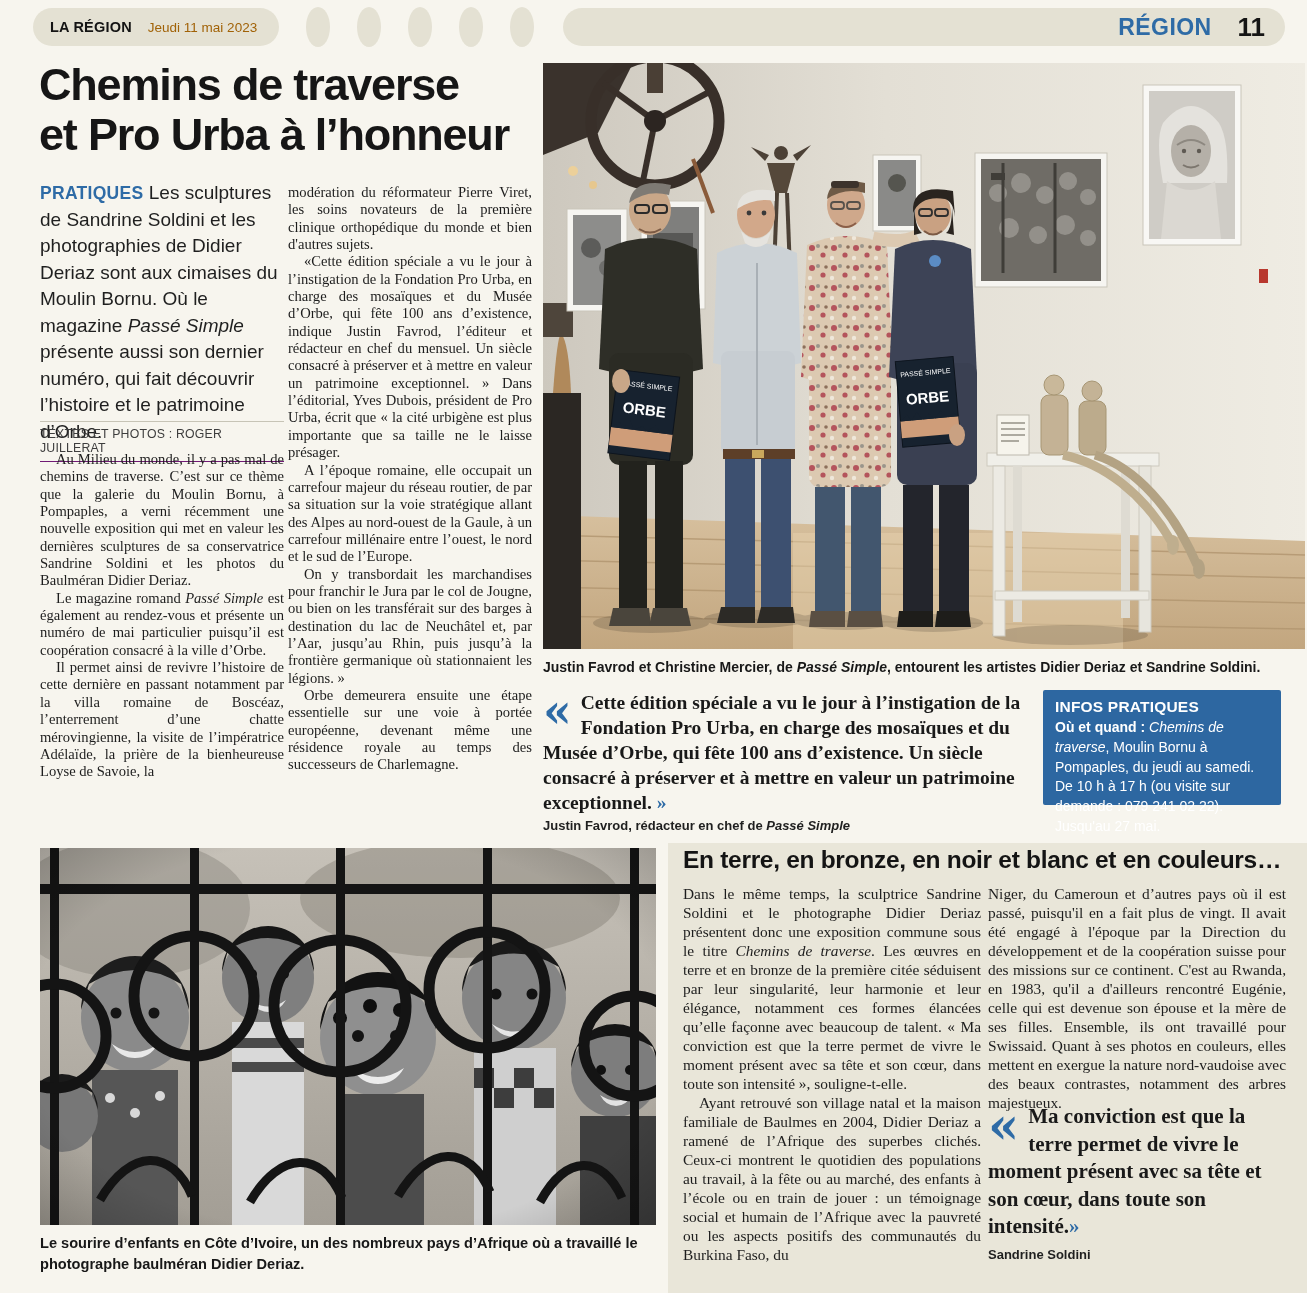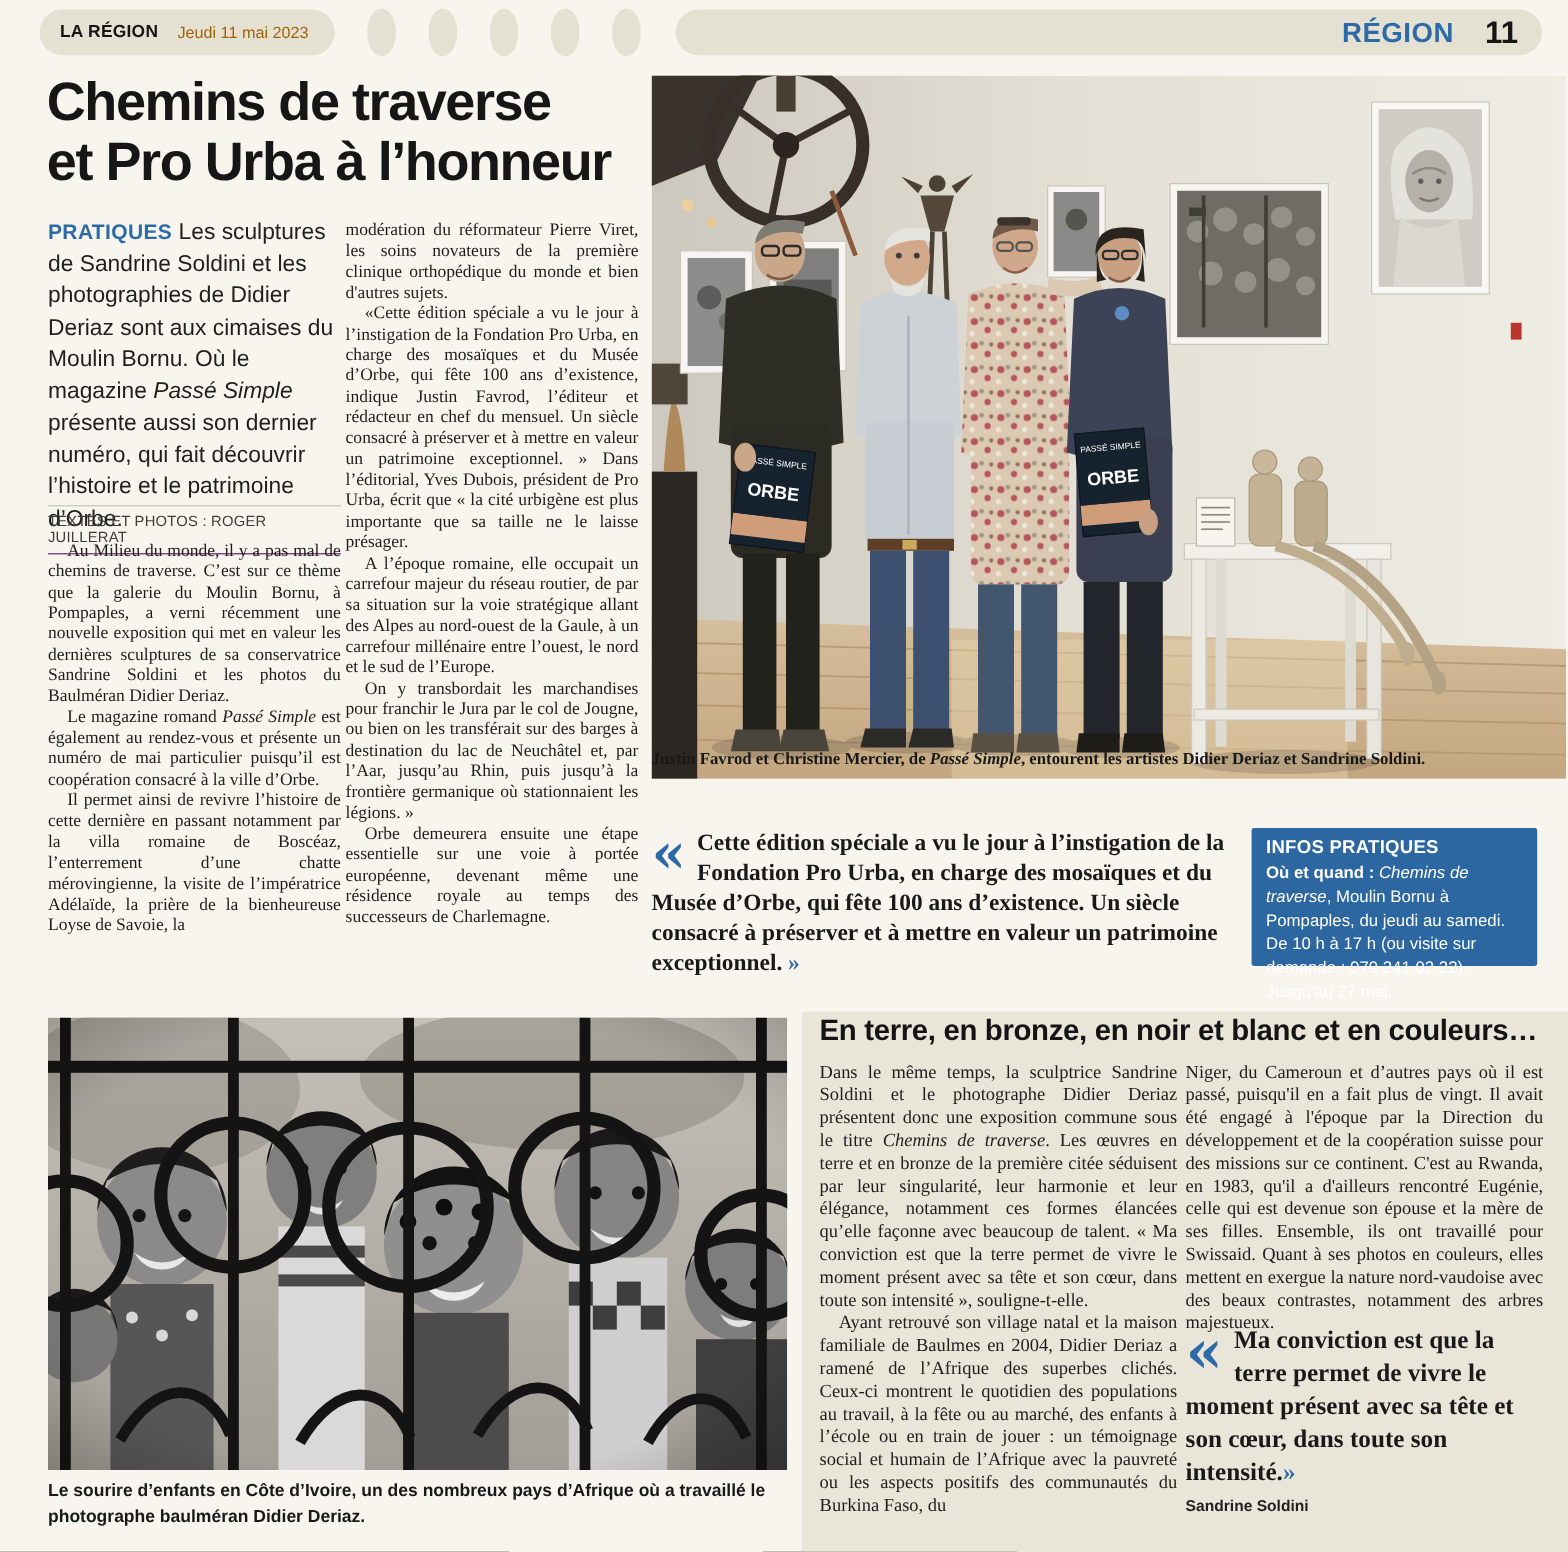--- a/index.html
+++ b/index.html
@@ -39,21 +39,21 @@
   .serifcol p.cont{text-indent:0;}
   .sm{font-size:14.6px;line-height:17.35px;}
   .md{font-size:15.4px;line-height:19px;}
   .col1{left:40px;top:451px;width:244px;}
   .col2{left:288px;top:184px;width:244px;}
   
   .mainphoto{left:543px;top:63px;width:762px;height:586px;}
   .photo2{left:40px;top:848px;width:616px;height:377px;}
   svg{display:block;}
   .caption{font-weight:bold;font-size:14px;line-height:20px;color:#181818;}
-  .cap1{left:543px;top:624px;width:760px;font-family:Liberation Serif, serif;}
+  .cap1{left:543px;top:657px;width:760px;}
   .cap2{left:40px;top:1233px;width:610px;font-size:14.6px;line-height:21px;}
   
   .pullquote{font-family:"Liberation Serif",serif;font-weight:bold;color:#191919;}
   .pq1{left:543px;top:690px;width:478px;font-size:19.5px;line-height:25px;}
   .pq2{left:988px;top:1103px;width:302px;font-size:21px;line-height:27.5px;}
   .qmark{float:left;color:var(--accent);font-size:46px;line-height:38px;margin-right:9px;margin-top:2px;font-family:"DejaVu Serif",serif;}
   .pq2 .qmark{font-size:50px;line-height:42px;}
   .qclose{color:var(--accent);}
   .attrib{font-family:"Liberation Sans",sans-serif;font-weight:bold;font-size:13px;color:#1f1f1f;}
   .attr1{left:543px;top:818px;width:470px;}
@@ -337,20 +337,21 @@
     <p class="cont"><span>modération du réformateur Pierre Viret, les soins novateurs de la première clinique orthopédique du monde et bien d'autres sujets.</span></p>
     <p><span>«Cette édition spéciale a vu le jour à l’instigation de la Fondation Pro Urba, en charge des mosaïques et du Musée d’Orbe, qui fête 100 ans d’existence, indique Justin Favrod, l’éditeur et rédacteur en chef du mensuel. Un siècle consacré à préserver et à mettre en valeur un patrimoine exceptionnel. »  Dans l’éditorial, Yves Dubois, président de Pro Urba, écrit que « la cité urbigène est plus importante que sa taille ne le laisse présager.</span></p>
     <p><span>A l’époque romaine, elle occupait un carrefour majeur du réseau routier, de par sa situation sur la voie stratégique allant des Alpes au nord-ouest de la Gaule, à un carrefour millénaire entre l’ouest, le nord et le sud de l’Europe.</span></p>
     <p><span>On y transbordait les marchandises pour franchir le Jura par le col de Jougne, ou bien on les transférait sur des barges à destination du lac de Neuchâtel et, par l’Aar, jusqu’au Rhin, puis jusqu’à la frontière germanique où stationnaient les légions. »</span></p>
     <p><span>Orbe demeurera ensuite une étape essentielle sur une voie à portée européenne, devenant même une résidence royale au temps des successeurs de Charlemagne.</span></p>
   </div>
 
   <div class="abs pullquote pq1">
     <span class="qmark">«</span><span>Cette édition spéciale a vu le jour à l’instigation de la Fondation Pro Urba, en charge des mosaïques et du Musée d’Orbe, qui fête 100 ans d’existence. Un siècle consacré à préserver et à mettre en valeur un patrimoine exceptionnel. </span><span class="qclose">»</span>
   </div>
+  <div class="abs attrib attr1"><span>Justin Favrod, rédacteur en chef de </span><span style="font-style: italic;">Passé Simple</span></div>
 
   <div class="abs infobox">
     <div class="ititle">INFOS PRATIQUES</div>
     <div class="ibody"><span style="font-weight: bold;">Où et quand : </span><span style="font-style: italic;">Chemins de traverse</span><span>, Moulin Bornu à Pompaples, du jeudi au samedi. De 10 h à 17 h (ou visite sur demande :  079 241 02 22). Jusqu'au 27 mai.</span></div>
   </div>
 
   <div class="abs beigepanel"></div>
   <div class="abs s2title">En terre, en bronze, en noir et blanc et en couleurs…</div>
 
   <div class="abs serifcol md s2colA">

